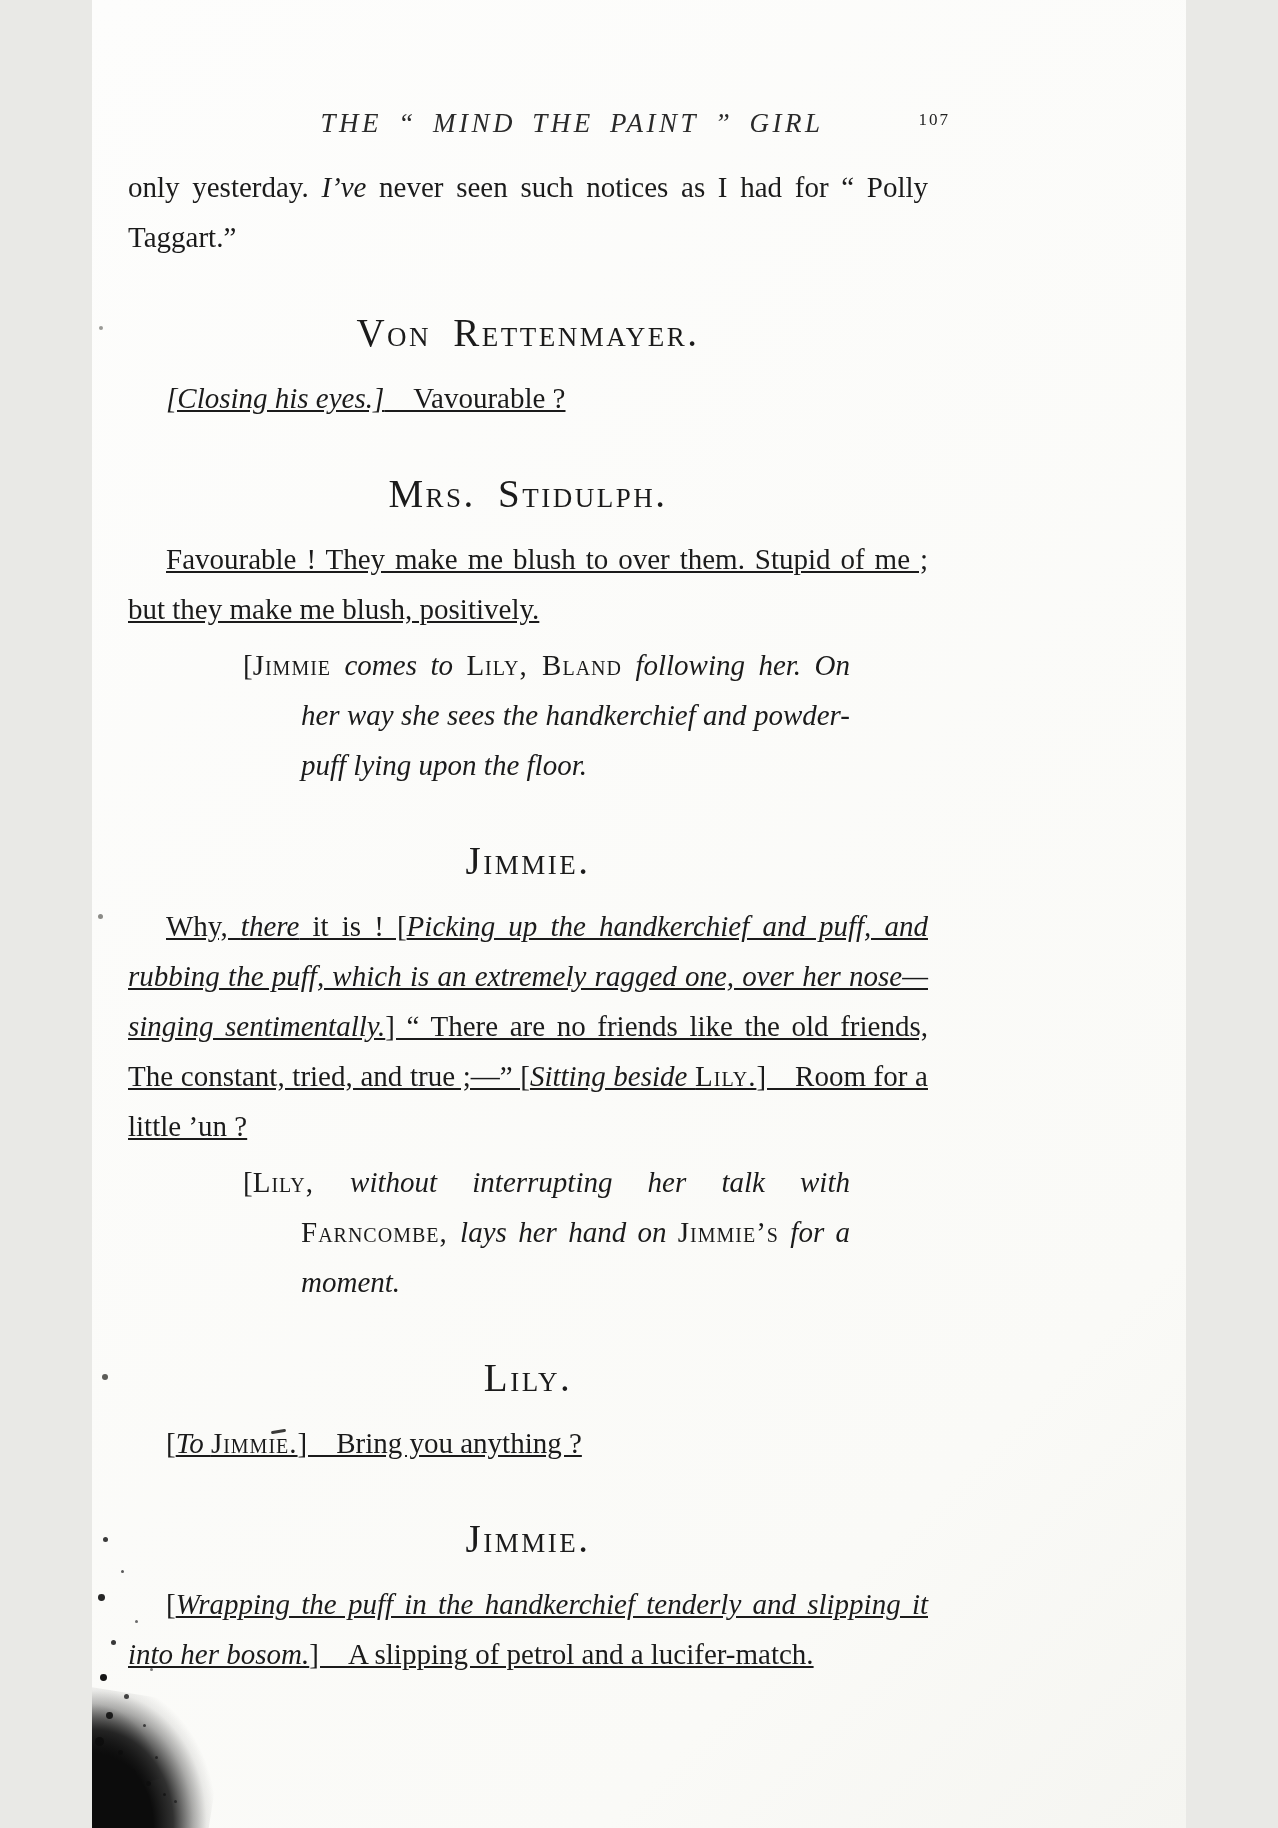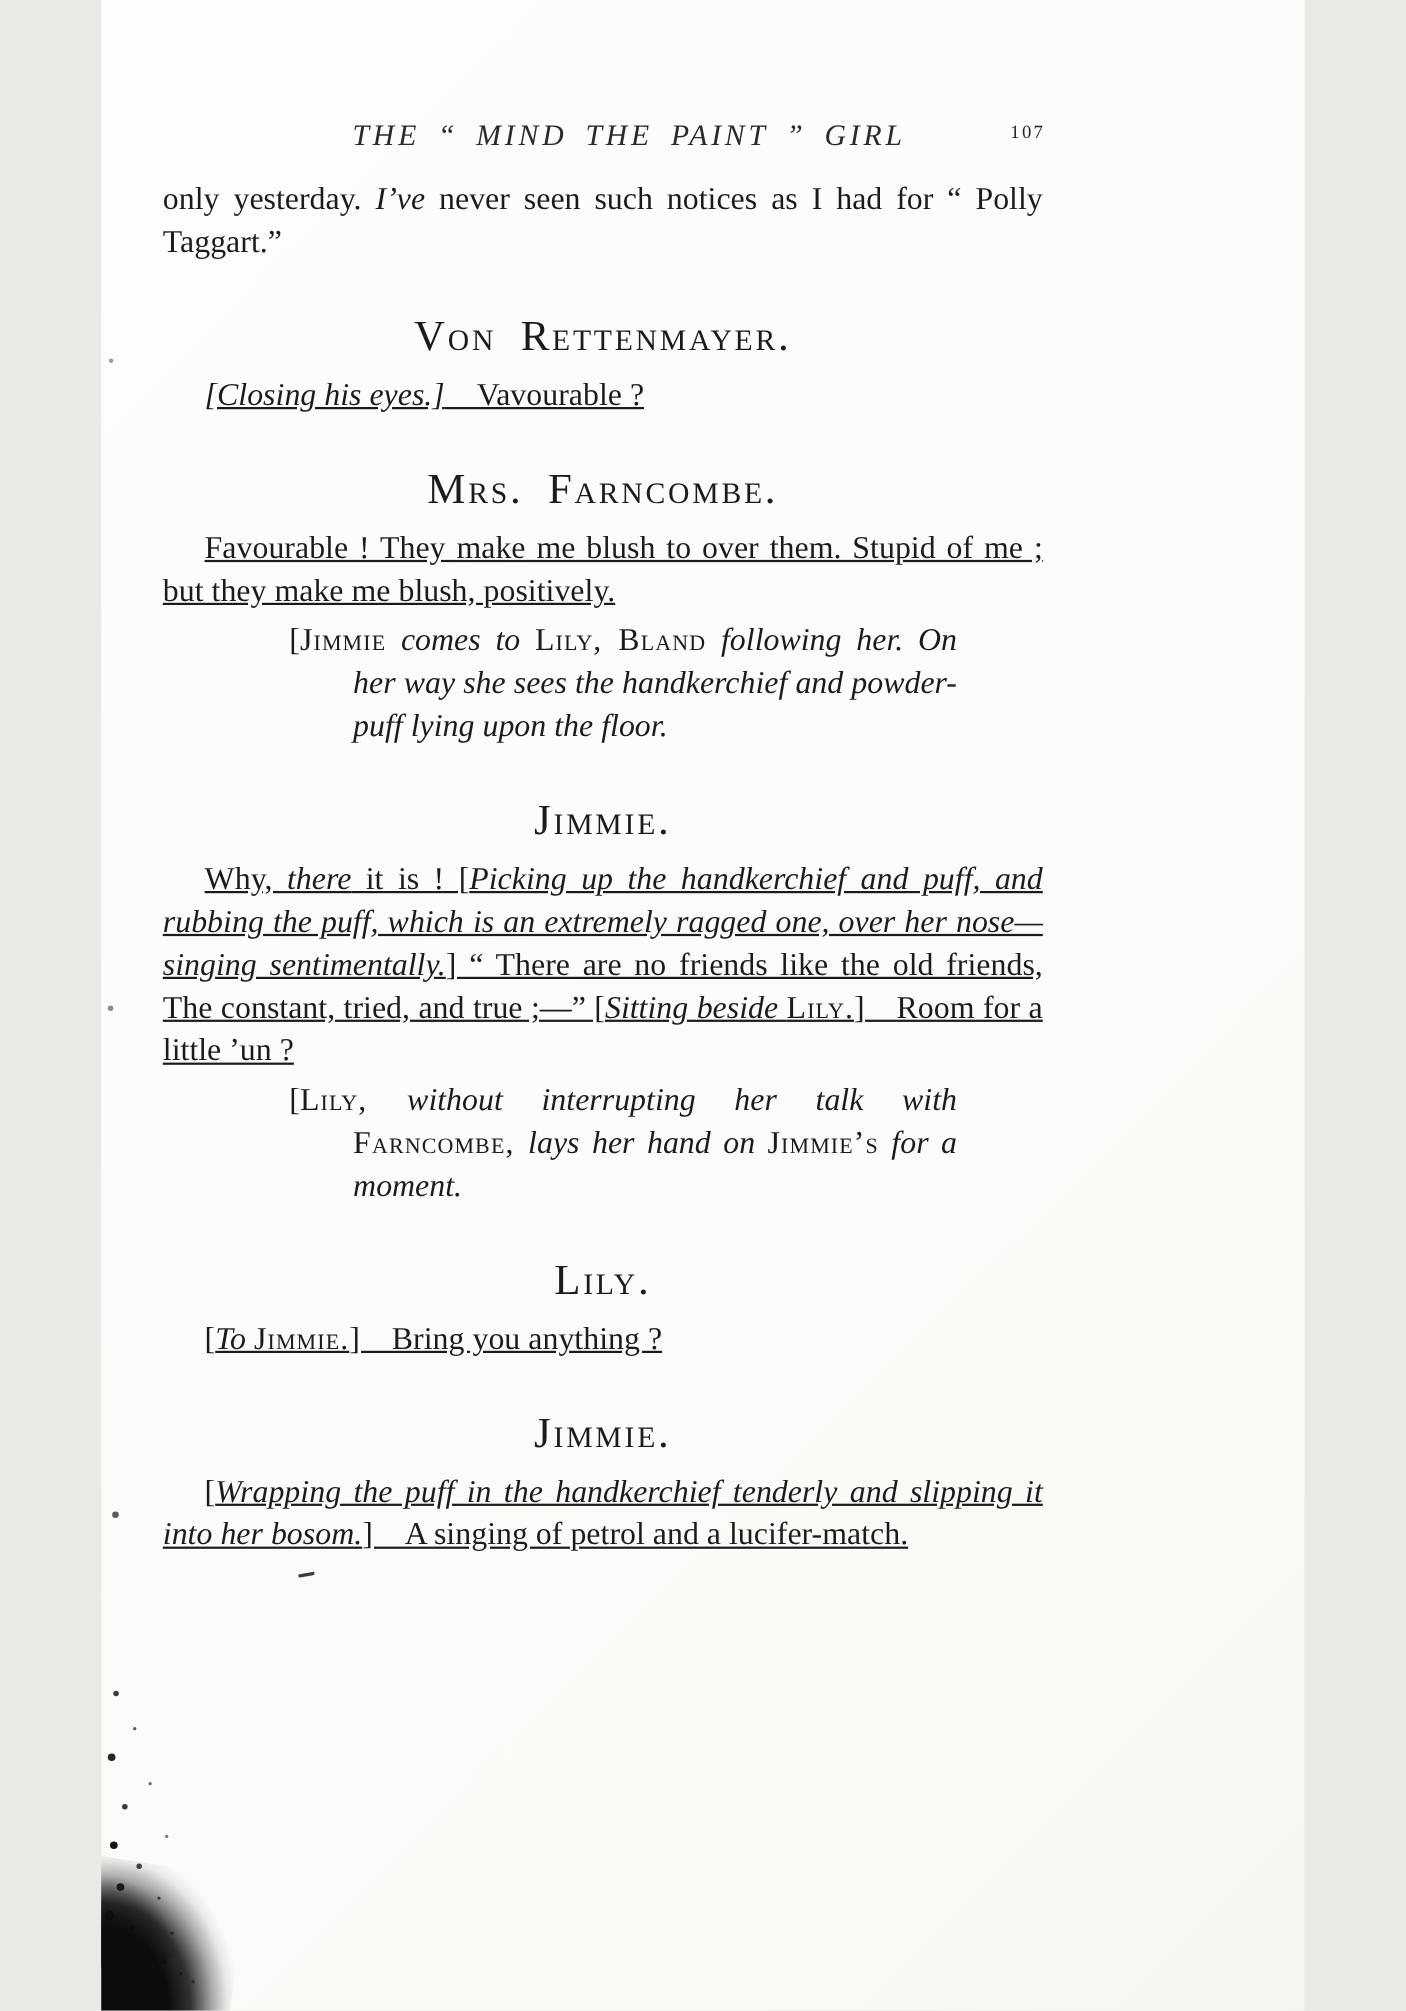--- a/index.html
+++ b/index.html
@@ -31,23 +31,23 @@
     position: absolute;
     right: 22px;
     top: 2px;
     font-size: 17px;
     letter-spacing: 2px;
     font-style: normal;
     color: #222;
   }
   .text-column {
     width: 800px;
-    margin-left: 56px;
+    margin-left: 36px;
     font-size: 29px;
-    line-height: 39px;
+    line-height: 50px;
   }
   .para {
     margin: 0;
     text-align: justify;
   }
   .para.indent { text-indent: 38px; text-decoration: underline; }
   .para.no-indent { text-indent: 0; }
   .speaker {
     margin: 46px 0 15px 0;
     text-align: center;
@@ -132,33 +132,33 @@
     <div class="running-title">THE “ MIND THE PAINT ” GIRL</div>
     <div class="page-number">107</div>
   </header>
 
   <main class="text-column">
     <p class="para no-indent"><span class="seg-r">only yesterday.  </span><span class="seg-i">I’ve</span><span class="seg-r"> never seen such notices as I had for “ Polly Taggart.”</span></p>
 
     <h2 class="speaker">Von Rettenmayer.</h2>
     <p class="para indent"><span class="seg-i">[Closing his eyes.]</span><span class="seg-r"> Vavourable ?</span></p>
 
-    <h2 class="speaker">Mrs. Farncombe.</h2>
+    <h2 class="speaker">Mrs. Stidulph.</h2>
     <p class="para indent"><span class="seg-r">Favourable !  They make me blush to over them.  Stupid of me ; but they make me blush, positively.</span></p>
     <div class="direction"><span class="seg-r">[</span><span class="seg-sc">Jimmie</span><span class="seg-i"> comes to </span><span class="seg-sc">Lily, </span><span class="seg-sc">Bland</span><span class="seg-i"> following her.  On her way she sees the handkerchief and powder-puff lying upon the floor.</span></div>
 
     <h2 class="speaker">Jimmie.</h2>
     <p class="para indent"><span class="seg-r">Why, </span><span class="seg-i">there</span><span class="seg-r"> it is !  [</span><span class="seg-i">Picking up the handkerchief and puff, and rubbing the puff, which is an extremely ragged one, over her nose—singing sentimentally.</span><span class="seg-r">]  “ There are no friends like the old friends, The constant, tried, and true ;—” [</span><span class="seg-i">Sitting beside </span><span class="seg-sc">Lily.</span><span class="seg-r">] Room for a little ’un ?</span></p>
     <div class="direction"><span class="seg-r">[</span><span class="seg-sc">Lily, </span><span class="seg-i">without interrupting her talk with </span><span class="seg-sc">Farncombe, </span><span class="seg-i">lays her hand on </span><span class="seg-sc">Jimmie’s</span><span class="seg-i"> for a moment.</span></div>
 
     <h2 class="speaker">Lily.</h2>
     <p class="para indent"><span class="seg-r">[</span><span class="seg-i">To </span><span class="seg-sc">Jimmie.</span><span class="seg-r">] Bring you anything ?</span></p>
 
     <h2 class="speaker">Jimmie.</h2>
-    <p class="para indent"><span class="seg-r">[</span><span class="seg-i">Wrapping the puff in the handkerchief tenderly and slipping it into her bosom.</span><span class="seg-r">] A singing of petrol and a lucifer-match.</span></p>
+    <p class="para indent"><span class="seg-r">[</span><span class="seg-i">Wrapping the puff in the handkerchief tenderly and slipping it into her bosom.</span><span class="seg-r">] A slipping of petrol and a lucifer-match.</span></p>
   </main>
 
   <div class="artifact speck speck-1"></div>
   <div class="artifact speck speck-2"></div>
   <div class="artifact speck speck-3"></div>
   <div class="artifact dash-mark"></div>
   <div class="artifact speckles"></div>
   <div class="artifact corner-blob2"></div>
   <div class="artifact corner-blob"></div>
 

